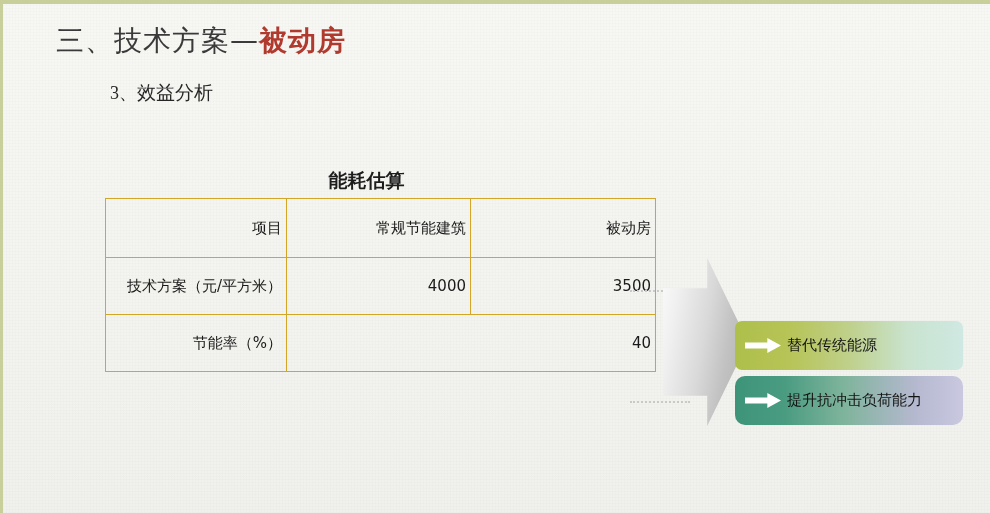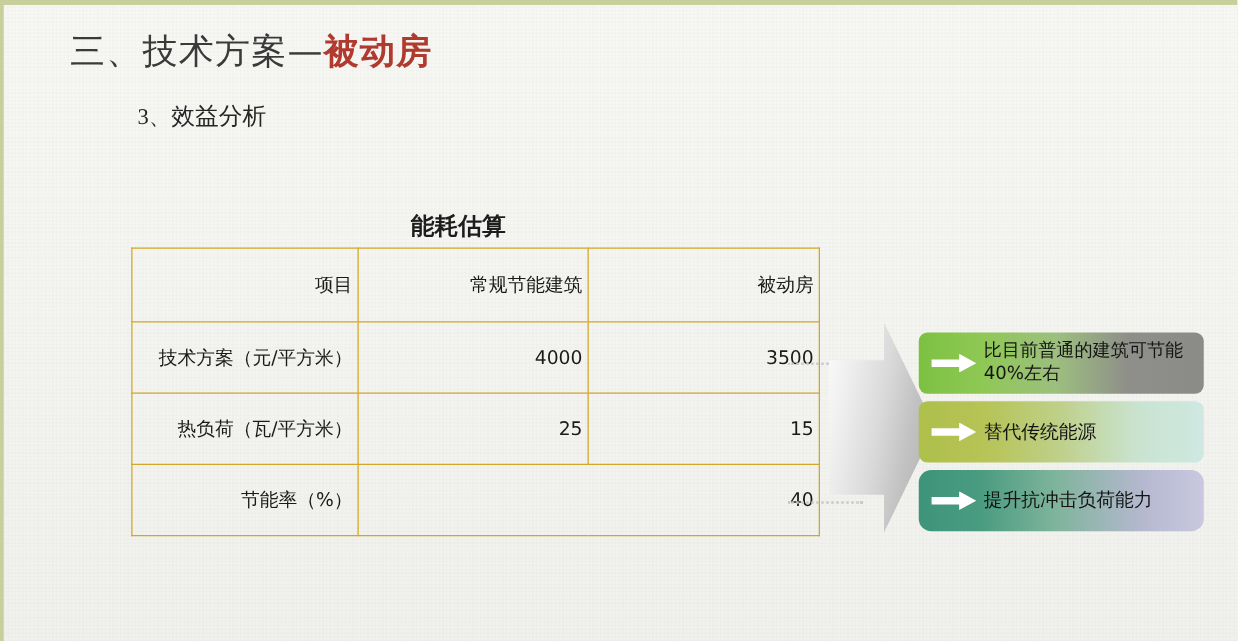--- a/index.html
+++ b/index.html
@@ -180,40 +180,31 @@
         <td class="col-item">项目</td>
         <td class="col-a">常规节能建筑</td>
         <td class="col-b">被动房</td>
       </tr>
       <tr class="body-row">
         <td class="col-item label-cell">技术方案（元/平方米）</td>
         <td class="col-a">4000</td>
         <td class="col-b hl">3500</td>
       </tr>
       <tr class="body-row">
-        <td class="col-item label-cell">热负荷（瓦/平方米）</td>
-        <td class="col-a">25</td>
-        <td class="col-b hl">15</td>
-      </tr>
-      <tr class="body-row">
         <td class="col-item label-cell">节能率（%）</td>
         <td colspan="2">40</td>
       </tr>
     </tbody>
   </table>
 
   <div class="connector c1"></div>
   <div class="connector c2"></div>
 
   <div class="big-arrow"></div>
 
-  <div class="bar bar1">
-    <div class="bar-arrow"></div>
-    <div class="bar-text">比目前普通的建筑可节能40%左右</div>
-  </div>
 
   <div class="bar bar2">
     <div class="bar-arrow"></div>
     <div class="bar-text">替代传统能源</div>
   </div>
 
   <div class="bar bar3">
     <div class="bar-arrow"></div>
     <div class="bar-text">提升抗冲击负荷能力</div>
   </div>

